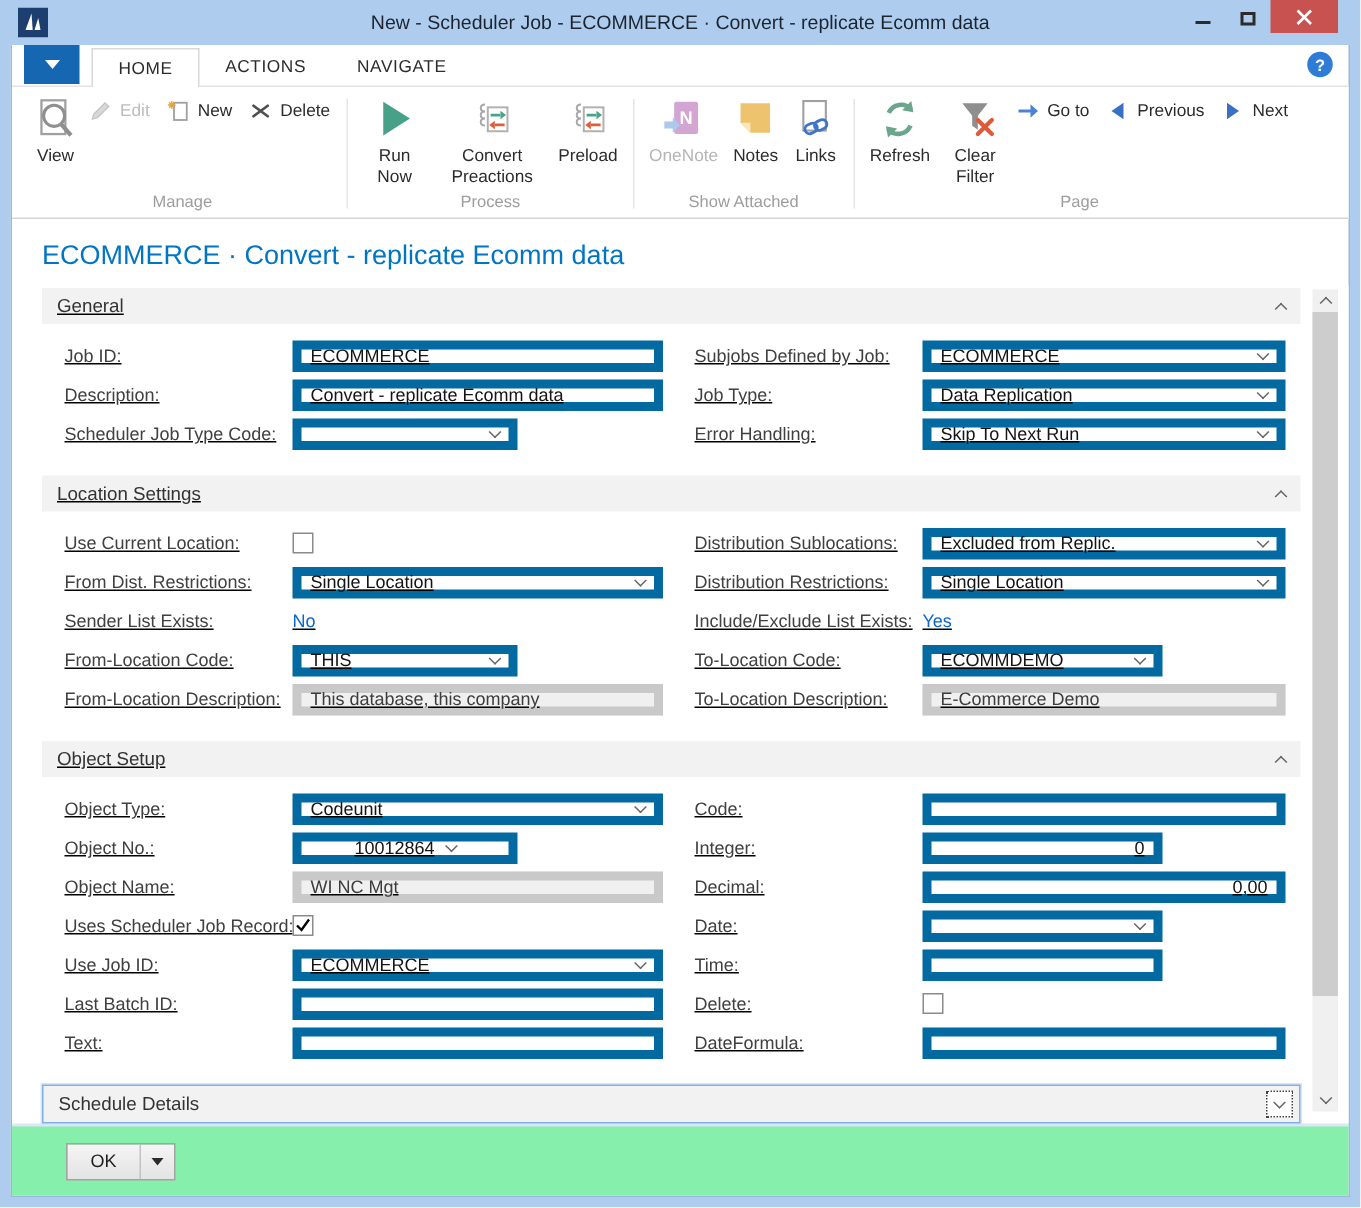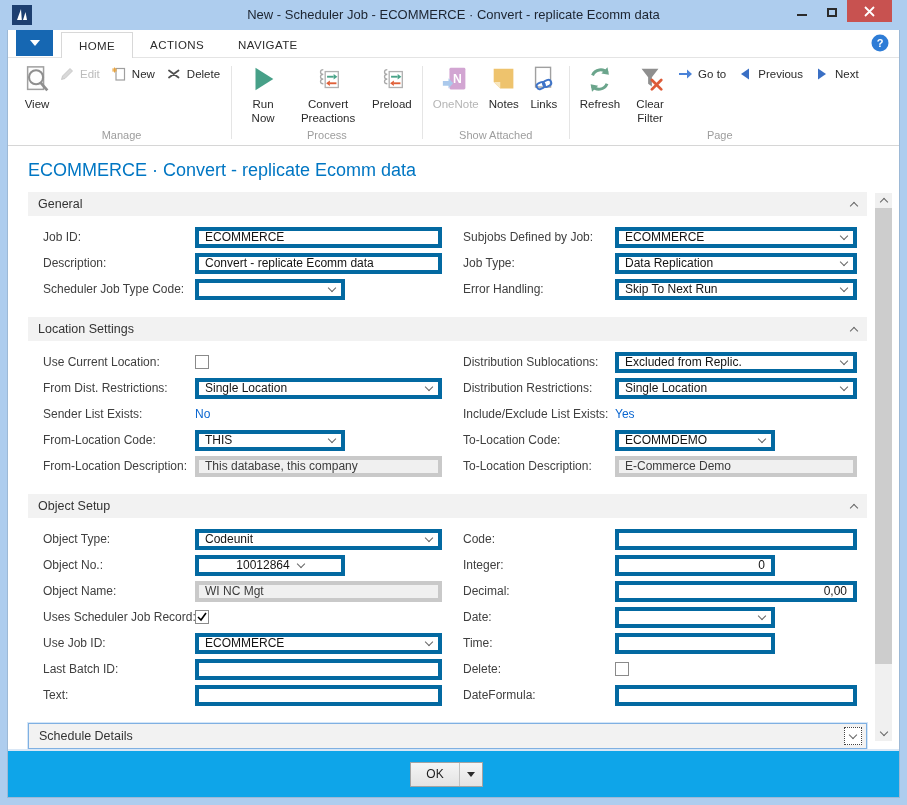--- a/index.html
+++ b/index.html
@@ -49,34 +49,34 @@
   .smallcol { display: flex; flex-direction: row; gap: 3px; padding-top: 3px; }
   .rbtn.small { display: flex; align-items: center; gap: 5px; padding: 1px 6px 1px 2px;
     font-size: 11.5px; color: #2b2b2b; }
   .rbtn.small.dim { color: #bcbcbc; }
 
   
   .pagetitle { padding: 14px 0 9px 20px; font-size: 18px; color: #0076c3; }
 
   
   .content { flex: 1; position: relative; padding: 2px 32px 0 20px; background: #fff; }
-  .sec { margin-bottom: 5px; }
+  .sec { margin-bottom: 5px; text-decoration: underline; }
   .sec-h { height: 24px; background: #f2f2f2; display: flex; align-items: center;
     padding: 0 10px; font-size: 12.5px; color: #333; }
   .sec-h .right { margin-left: auto; display: flex; align-items: center; }
   .chv { display: inline-block; width: 6px; height: 6px; border-right: 1.4px solid #666;
     border-bottom: 1.4px solid #666; }
   .chv.up { transform: rotate(-135deg); margin-top: 3px; }
   .chv.down { transform: rotate(45deg); margin-top: -3px; }
   .sec-b { padding: 8px 0 10px 15px; display: flex; }
   .col-l { width: 420px; flex: none; }
   .col-r { width: 400px; flex: none; }
   .row { display: flex; align-items: center; height: 26px; }
   .lbl { width: 152px; flex: none; font-size: 12px; color: #404040; white-space: nowrap; }
-  .ctl { height: 21px; border: 4px solid #0369a1; background: #fff; display: flex;
+  .ctl { height: 21px; border: 6px solid #0369a1; background: #fff; display: flex;
     align-items: center; padding: 0 6px; font-size: 12px; color: #141414; }
   .w247 { width: 247px; } .w242 { width: 242px; } .w150 { width: 150px; } .w147 { width: 160px; }
   .ctl.sel { justify-content: space-between; }
   .ctl.dis { background: #f0f0f0; border-color: #c9c9c9; color: #3c3c3c; }
   .ctl.num { justify-content: flex-end; }
   .ctl.num-sel { justify-content: center; gap: 8px; }
   .link { color: #0a66d0; font-size: 12px; cursor: pointer; }
   .cb { width: 14px; height: 14px; border: 1px solid #8a8a8a; background: #fff;
     display: flex; align-items: center; justify-content: center; }
 
@@ -89,21 +89,21 @@
 
   
   .vscroll { position: absolute; top: 3px; bottom: 8px; right: 7px; width: 17px;
     background: #f0f0f0; display: flex; flex-direction: column; }
   .varrow { height: 15px; display: flex; align-items: center; justify-content: center; }
   .vtrack { flex: 1; position: relative; }
   .vthumb { position: absolute; top: 0; left: 0; right: 0; height: 88%; background: #cdcdcd; }
 
   
   .footer { height: 48px; border-top: 2px solid #d9e7f6; display: flex;
-    align-items: center; justify-content: center; padding-right: 14px; background: #0ea5e9; }
+    align-items: center; justify-content: flex-start; padding-right: 14px; background: #86efac; padding-left: 36px; }
   .ok-split { display: flex; height: 25px; border: 1px solid #a3a3a3;
     background: linear-gradient(#f5f5f5, #e3e3e3); }
   .ok-main { width: 48px; display: flex; align-items: center; justify-content: center;
     font-size: 12px; color: #1e1e1e; }
   .ok-caret { width: 23px; border-left: 1px solid #c2c2c2; display: flex;
     align-items: center; justify-content: center; }
   .ok-caret .caret { width: 0; height: 0; border-left: 4px solid transparent;
     border-right: 4px solid transparent; border-top: 5px solid #2b2b2b; }
 </style>
 </head>

